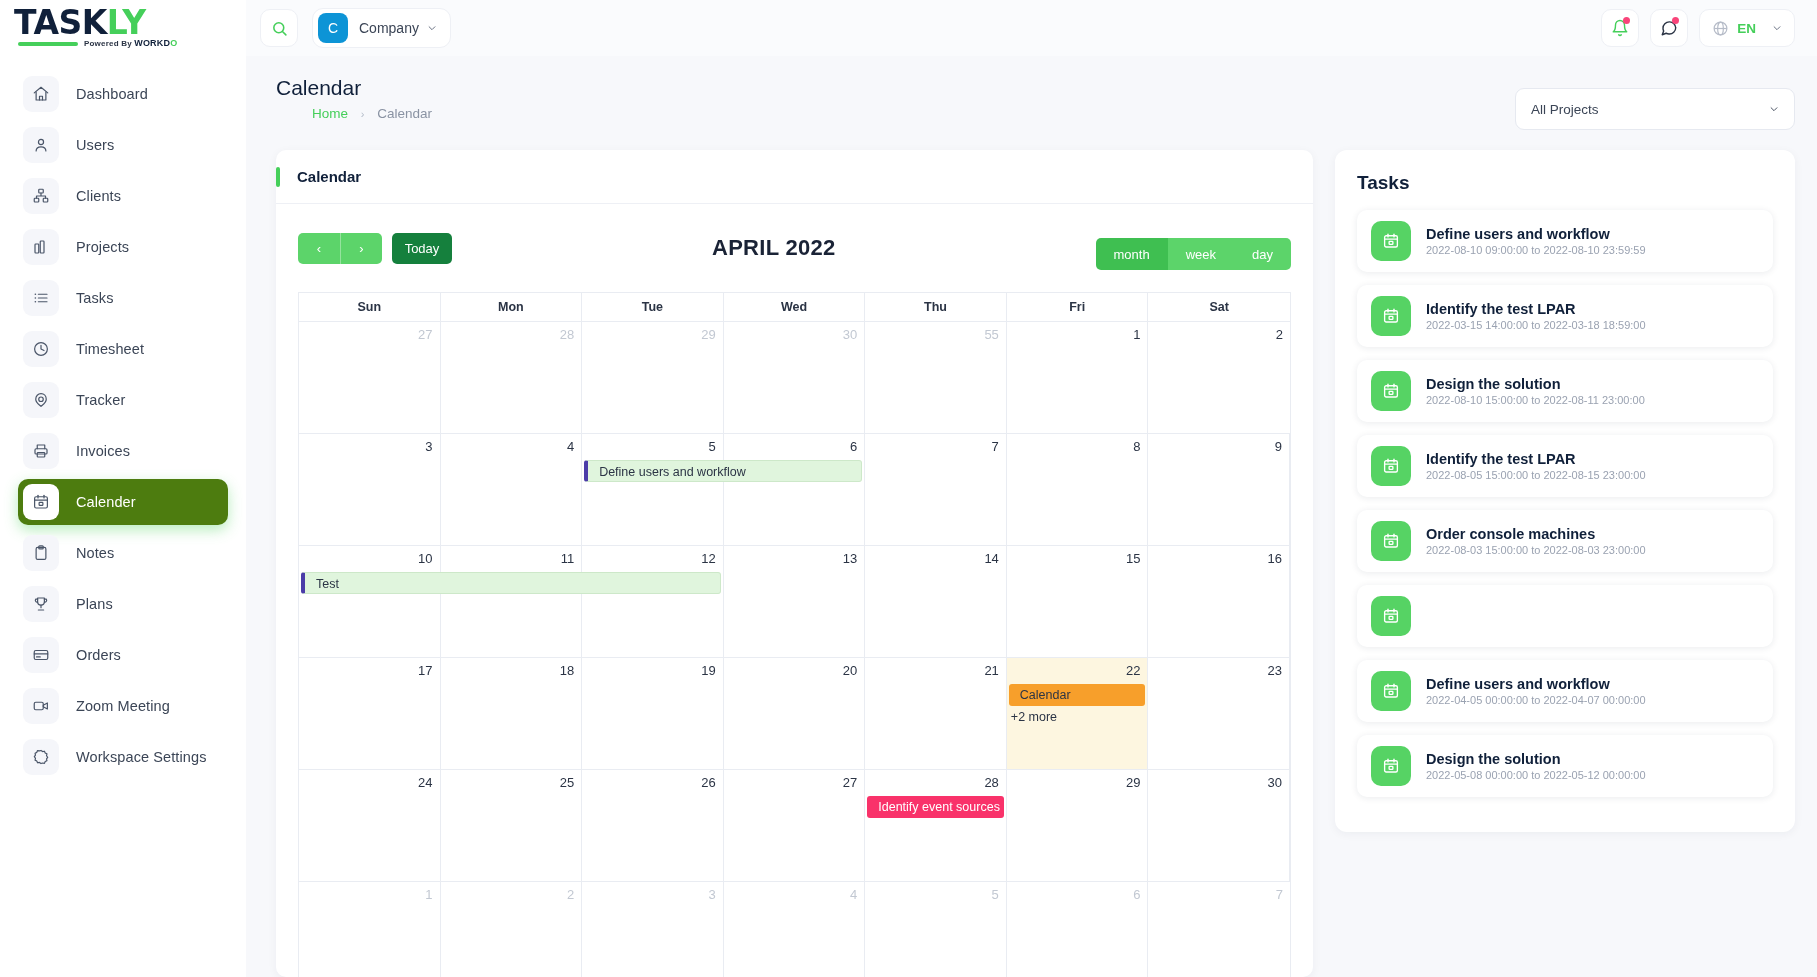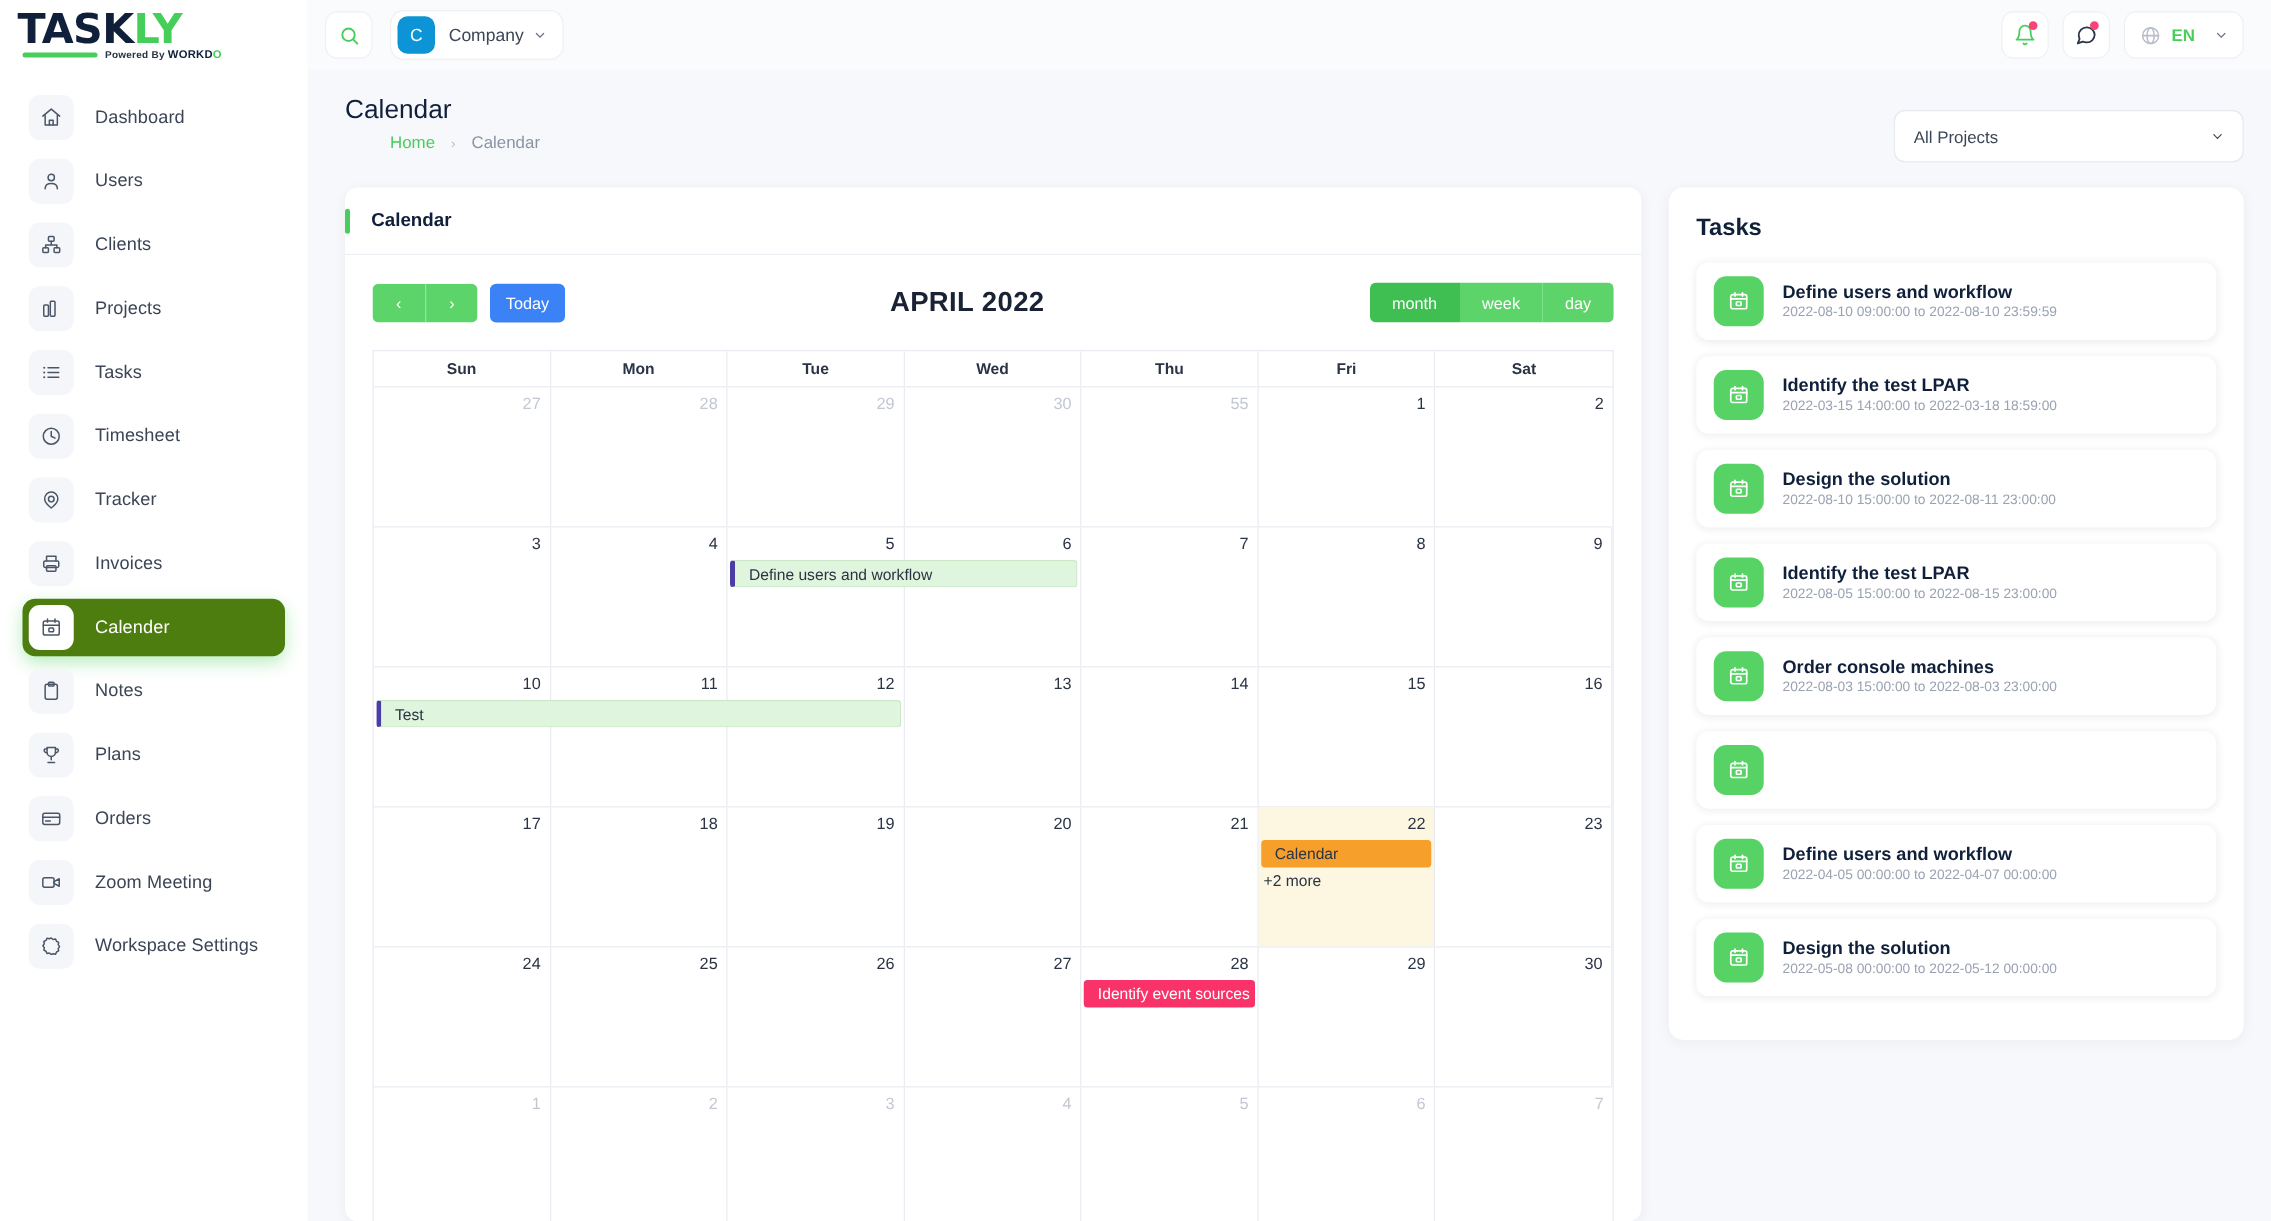--- a/index.html
+++ b/index.html
@@ -175,27 +175,27 @@
   .fc-left { display: flex; align-items: center; gap: 10px; }
   .btngroup { display: flex; border-radius: 5px; overflow: hidden; }
   .gbtn {
     background: #5cd46a; color: #fff; border: none;
     height: 31px; min-width: 42px; padding: 0 10px;
     font-size: 13px; cursor: pointer;
     display: flex; align-items: center; justify-content: center;
     font-family: "Liberation Sans", sans-serif;
   }
   .gbtn + .gbtn { border-left: 1px solid rgba(255,255,255,.35); }
-  .gbtn.today { background: #3b82f6; border-radius: 5px; min-width: 60px; }
+  .gbtn.today { background: #15803d; border-radius: 5px; min-width: 60px; }
   .fc-title {
     font-size: 22px; font-weight: 700; color: #1a2336;
     letter-spacing: 0.3px;
     font-family: "Liberation Sans", sans-serif;
   }
-  .viewbtns { display: flex; border-radius: 5px; overflow: hidden; }
+  .viewbtns { display: flex; border-radius: 5px; overflow: hidden; margin-top: 12px; }
   .vbtn {
     background: #5cd46a; color: #fff; border: none;
     height: 32px; padding: 0 18px; font-size: 13px; cursor: pointer;
     font-family: "Liberation Sans", sans-serif;
   }
   .vbtn.active { background: #3fbf51; }
 
   
   .fc-grid { flex: 1; display: flex; flex-direction: column; min-height: 0;
     border: 1px solid #e9ecf2; border-bottom: none; }

